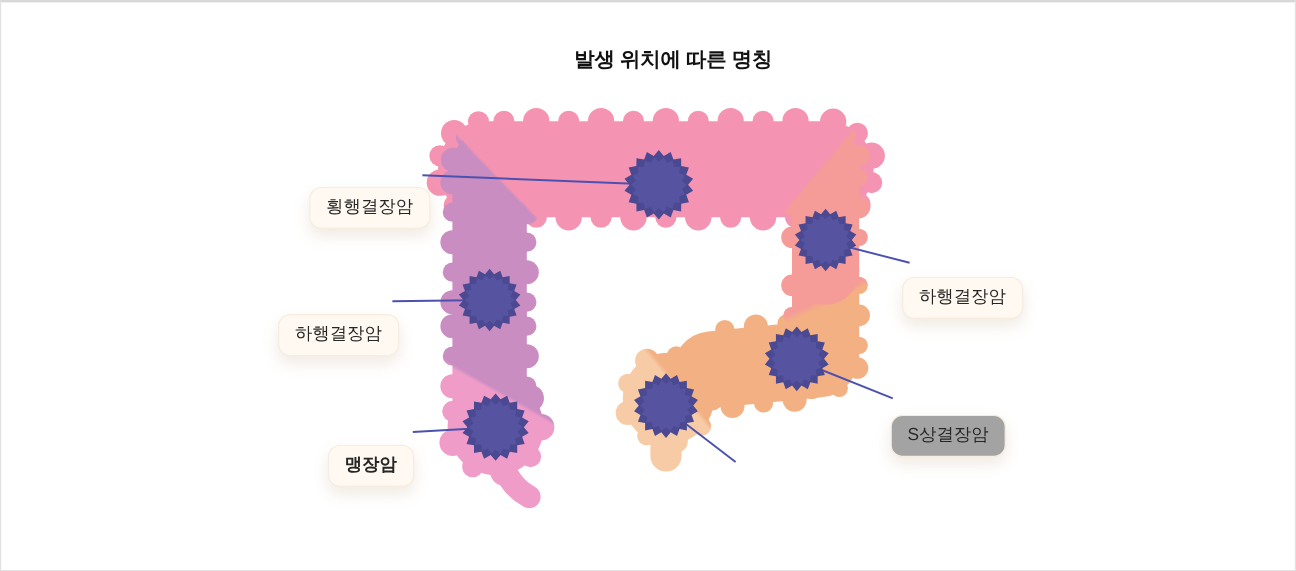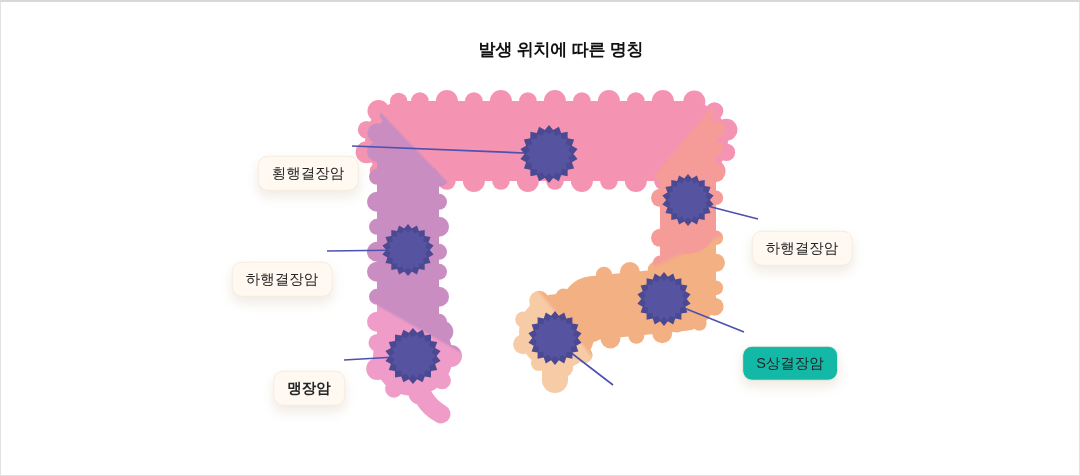--- a/index.html
+++ b/index.html
@@ -218,14 +218,14 @@
           <path d="M554.0 309.0 L557.9 313.7 L563.2 310.6 L565.3 316.4 L571.4 315.3 L571.4 321.4 L577.4 322.5 L575.3 328.2 L580.6 331.3 L576.7 336.0 L580.6 340.7 L575.3 343.8 L577.4 349.5 L571.4 350.6 L571.4 356.7 L565.3 355.6 L563.2 361.4 L557.9 358.3 L554.0 363.0 L550.1 358.3 L544.8 361.4 L542.7 355.6 L536.6 356.7 L536.6 350.6 L530.6 349.5 L532.7 343.8 L527.4 340.7 L531.3 336.0 L527.4 331.3 L532.7 328.2 L530.6 322.5 L536.6 321.4 L536.6 315.3 L542.7 316.4 L544.8 310.6 L550.1 313.7 Z" fill="#4B4991"></path>
           <path d="M557.8 314.7 L560.2 319.0 L564.8 317.3 L565.7 322.1 L570.5 322.1 L569.7 326.9 L574.3 328.6 L571.9 332.8 L575.6 336.0 L571.9 339.2 L574.3 343.4 L569.7 345.1 L570.5 349.9 L565.7 349.9 L564.8 354.7 L560.2 353.0 L557.8 357.3 L554.0 354.1 L550.2 357.3 L547.8 353.0 L543.2 354.7 L542.3 349.9 L537.5 349.9 L538.3 345.1 L533.7 343.4 L536.1 339.2 L532.4 336.0 L536.1 332.8 L533.7 328.6 L538.3 326.9 L537.5 322.1 L542.3 322.1 L543.2 317.3 L547.8 319.0 L550.2 314.7 L554.0 317.9 Z" fill="#5653A1"></path>
         </g>
       </g>
   </svg>
 
   <div class="tag" style="left: 307px; top: 143px; background: rgb(255, 249, 241); color: rgb(38, 38, 38);">횡행결장암</div>
   <div class="tag" style="left: 281px; top: 249px; background: rgb(255, 249, 241); color: rgb(38, 38, 38);">하행결장암</div>
   <div class="tag" style="left: 308px; top: 358px; background: rgb(255, 249, 241); color: rgb(38, 38, 38); font-weight: bold;">맹장암</div>
   <div class="tag" style="left: 801px; top: 218px; background: rgb(255, 249, 241); color: rgb(38, 38, 38);">하행결장암</div>
-  <div class="tag" style="left: 789px; top: 333px; background: #14b8a6; color: rgb(38, 38, 38);">S상결장암</div>
+  <div class="tag" style="left: 789px; top: 333px; background: #a3a3a3; color: rgb(38, 38, 38);">S상결장암</div>
 </div>
 
 </body></html>

